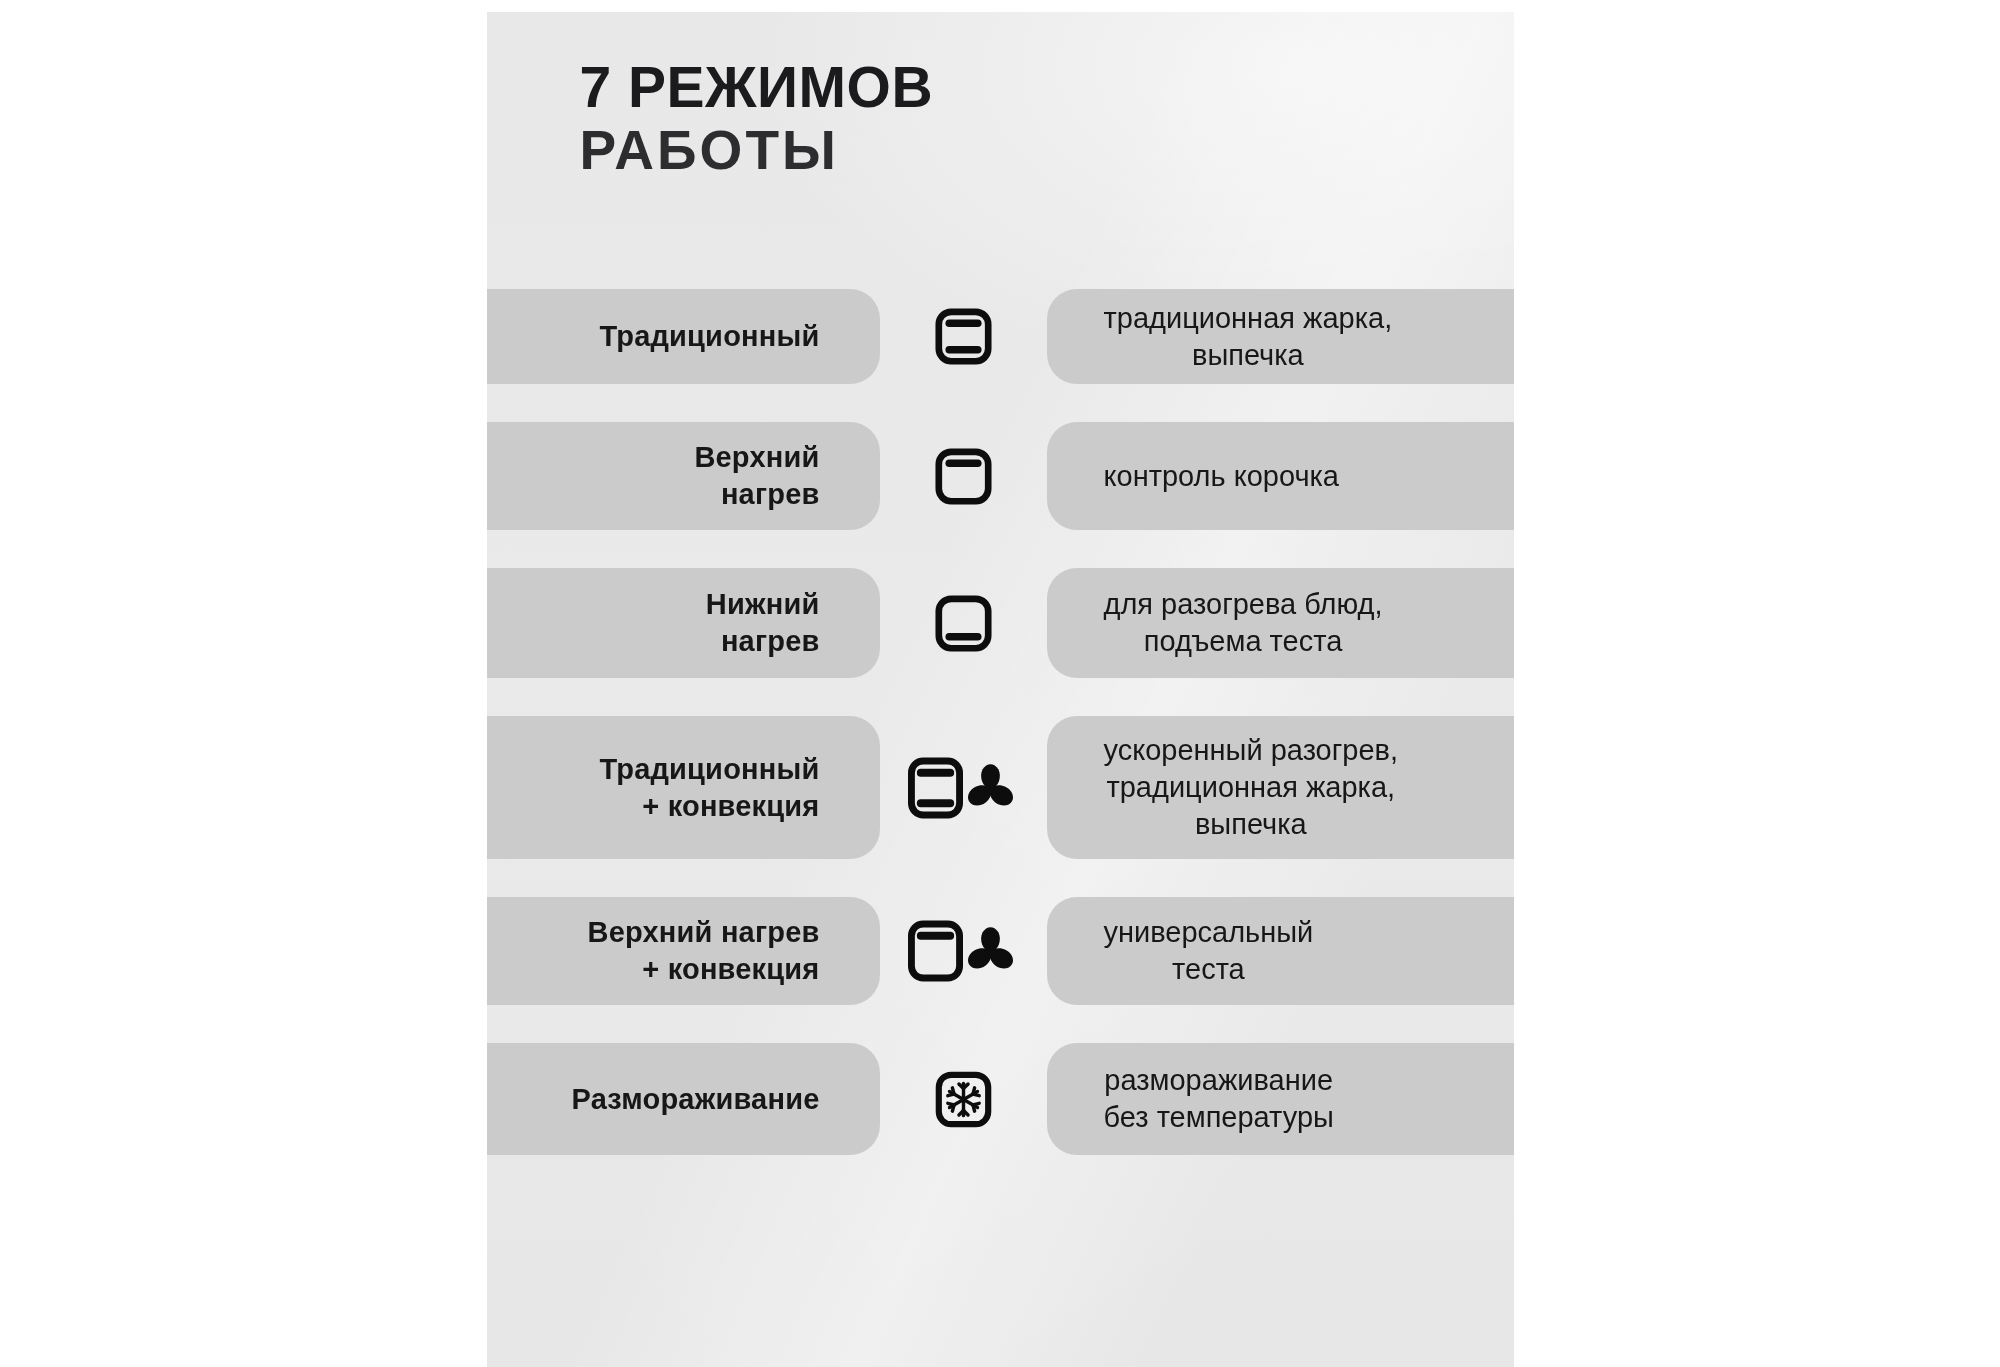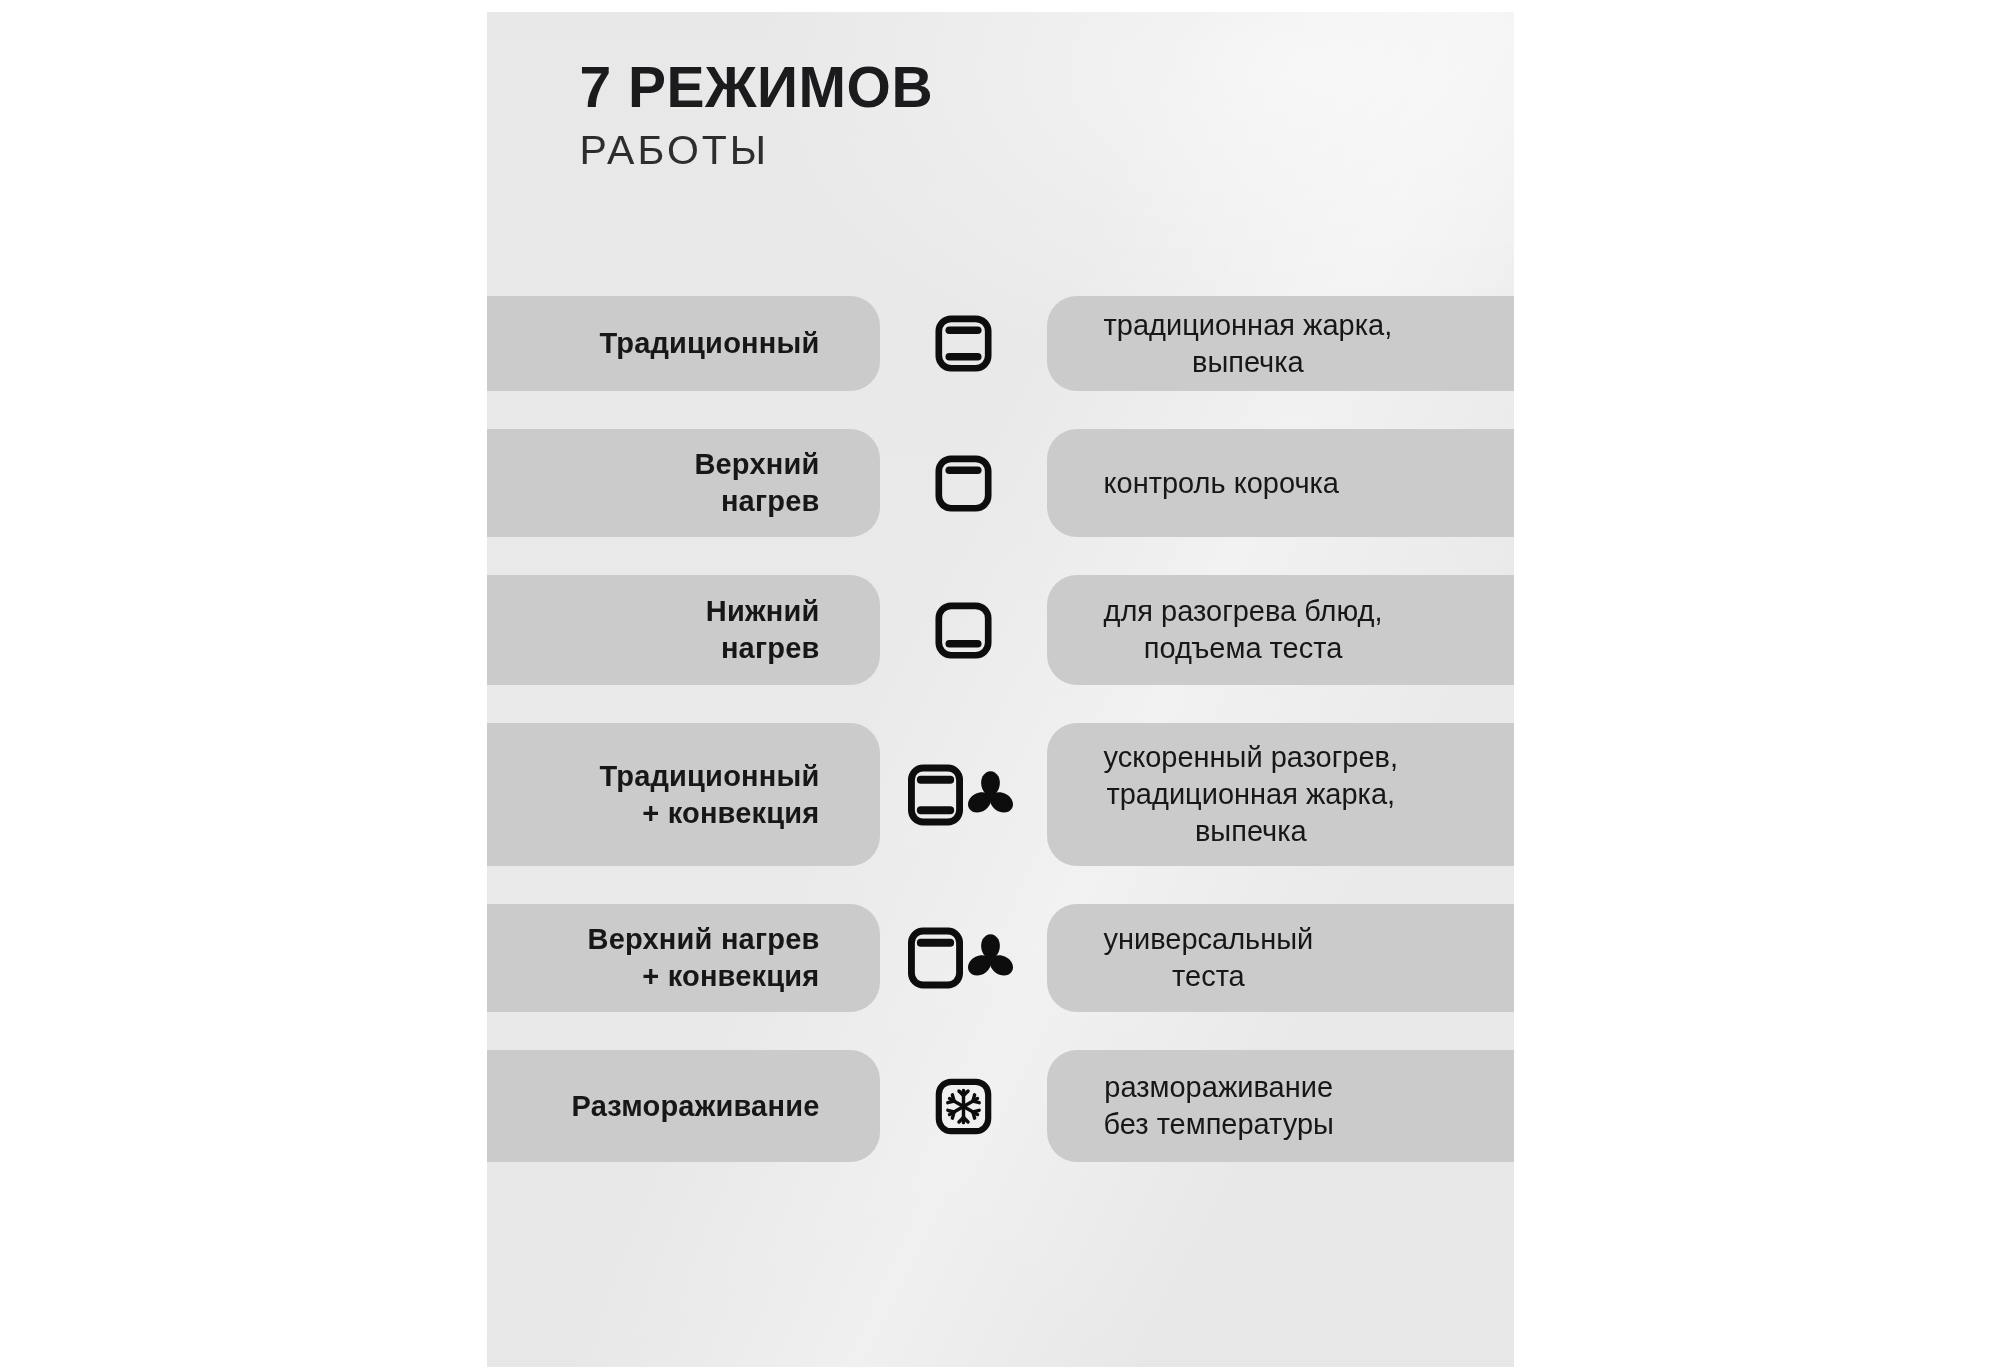--- a/index.html
+++ b/index.html
@@ -33,29 +33,29 @@
     left:93px;
   }
   .title-main{
     font-size:57px;
     line-height:63px;
     font-weight:700;
     letter-spacing:.5px;
     color:#1b1b1d;
   }
   .title-sub{
-    font-size:41px;
+    font-size:55px;
     line-height:63px;
-    font-weight:400;
+    font-weight:700;
     letter-spacing:3px;
     color:#2d2d2f;
   }
   .rows{
     position:absolute;
-    top:284px;
+    top:277px;
     left:0;
     width:100%;
   }
   .row{
     display:flex;
     align-items:stretch;
     margin-bottom:38px;
   }
   .row:nth-of-type(1){height:95px;}
   .row:nth-of-type(2){height:108px;}

